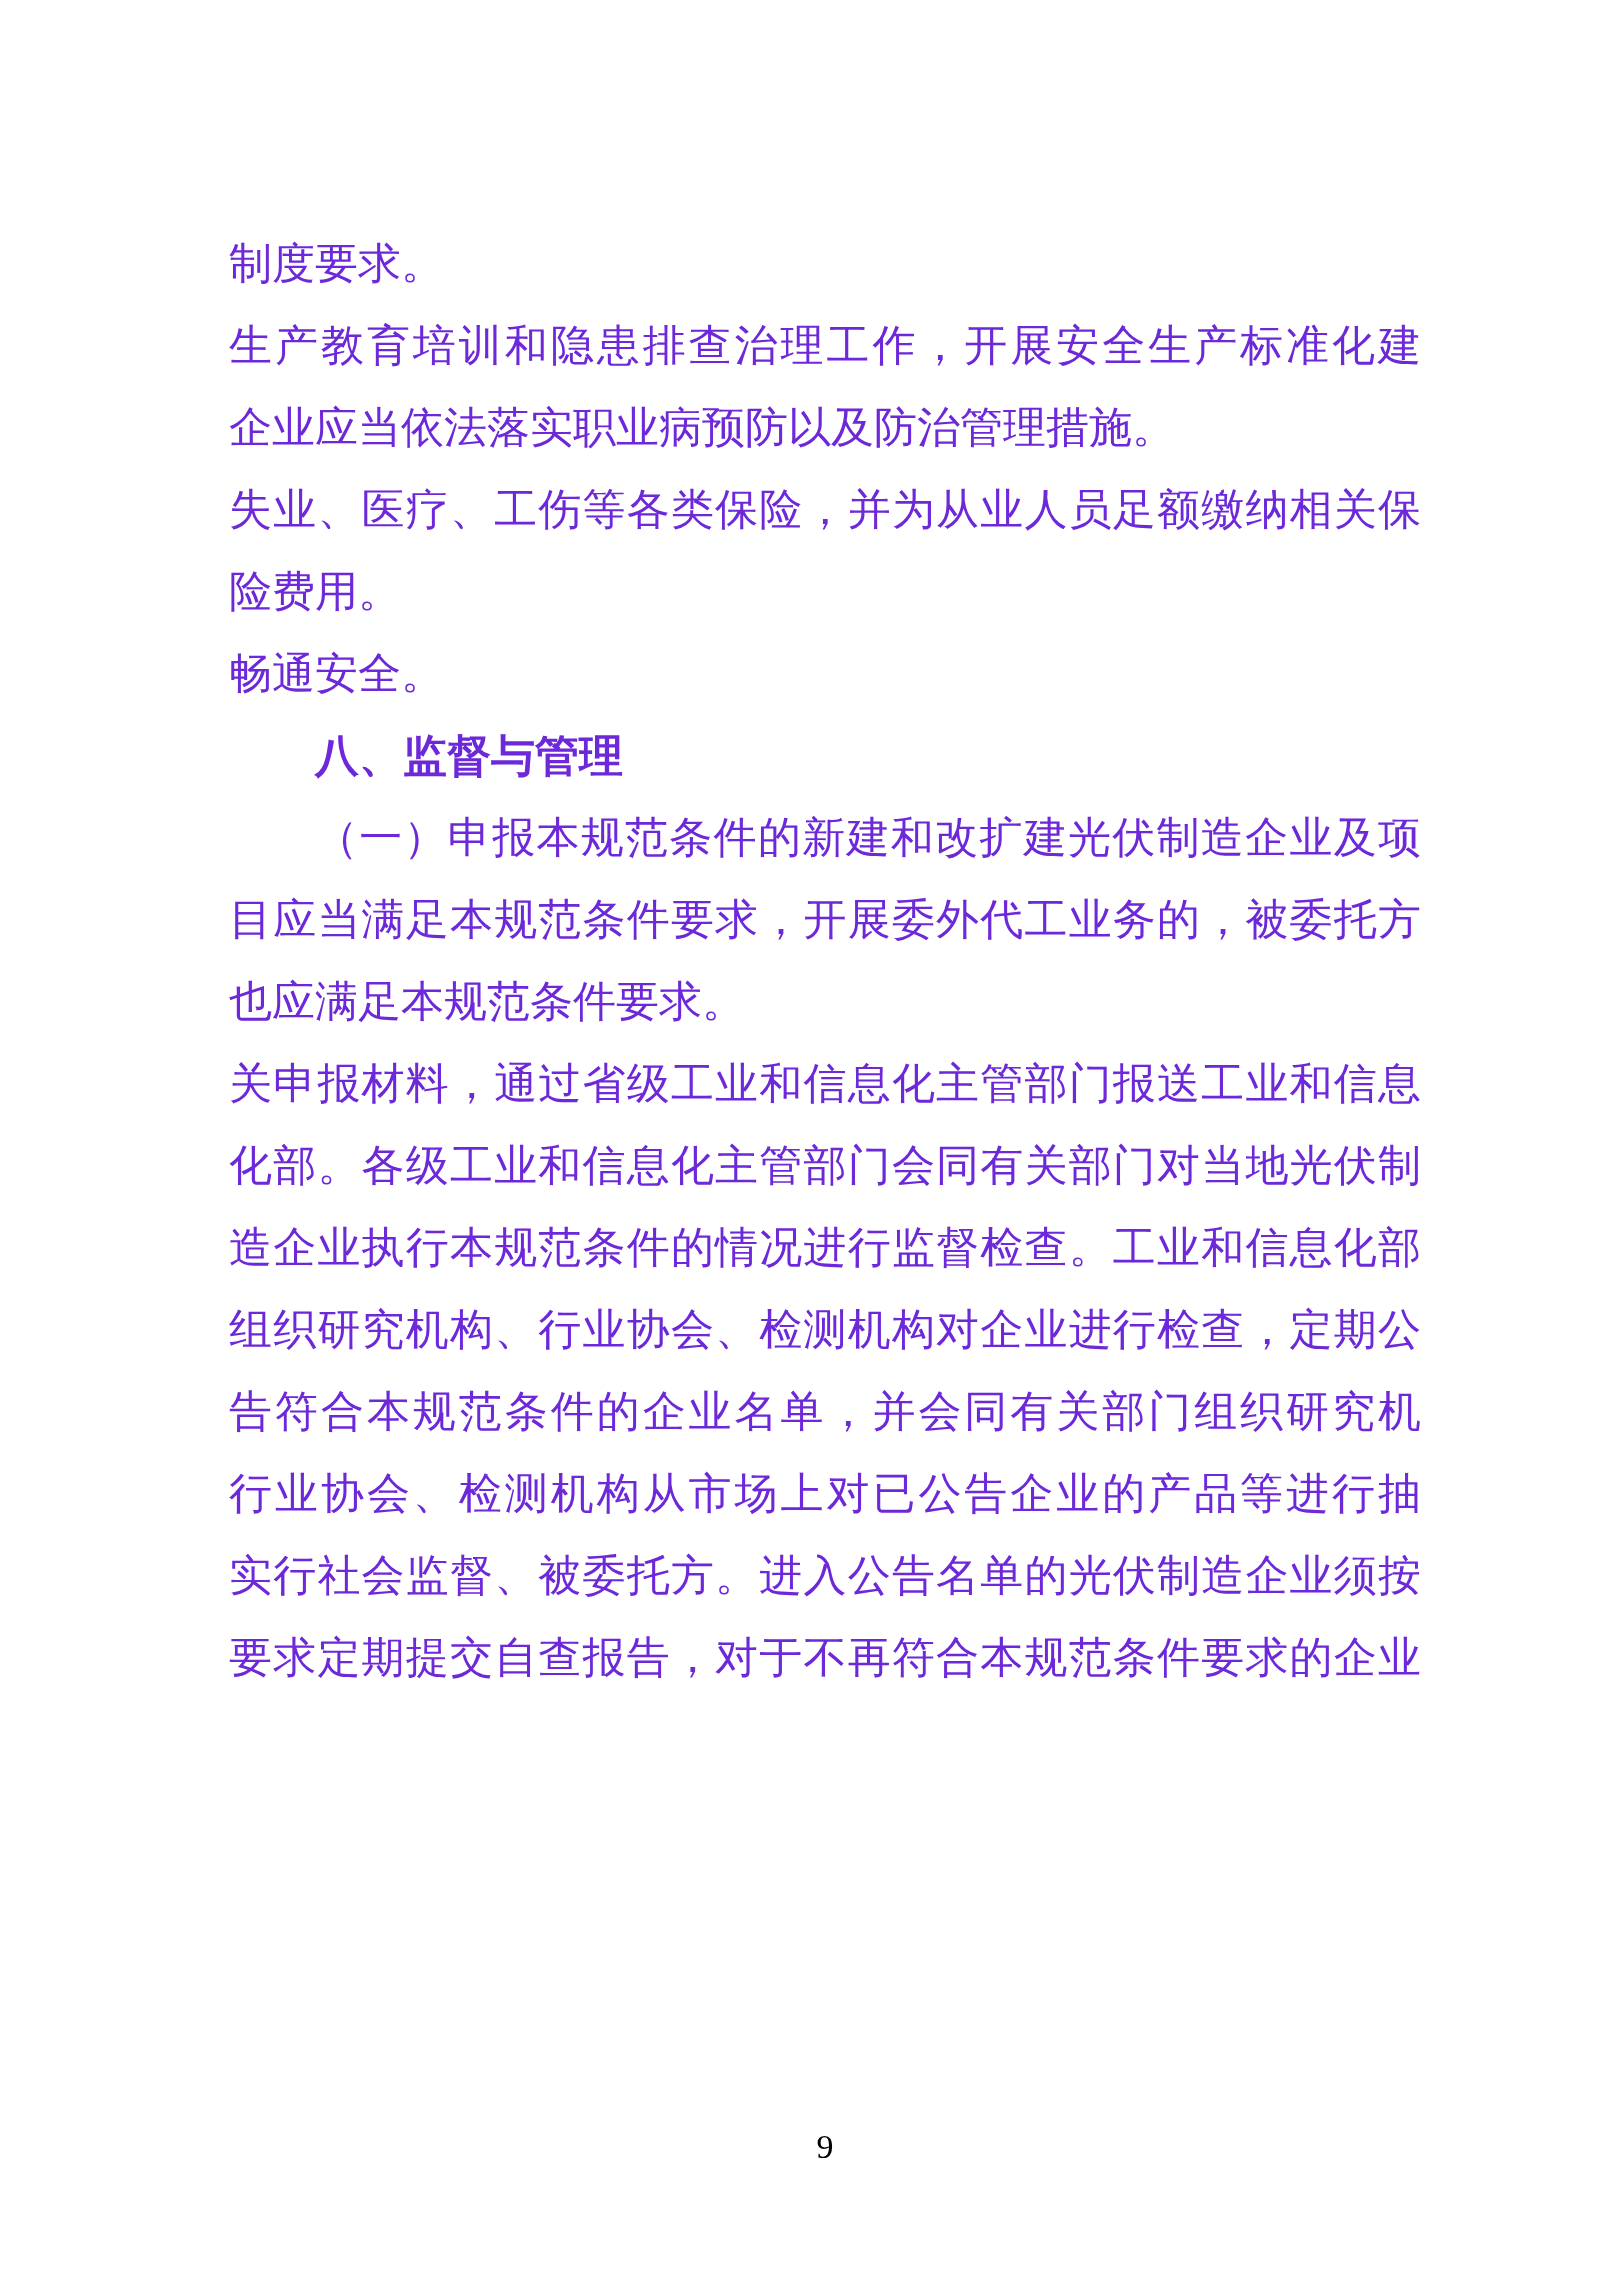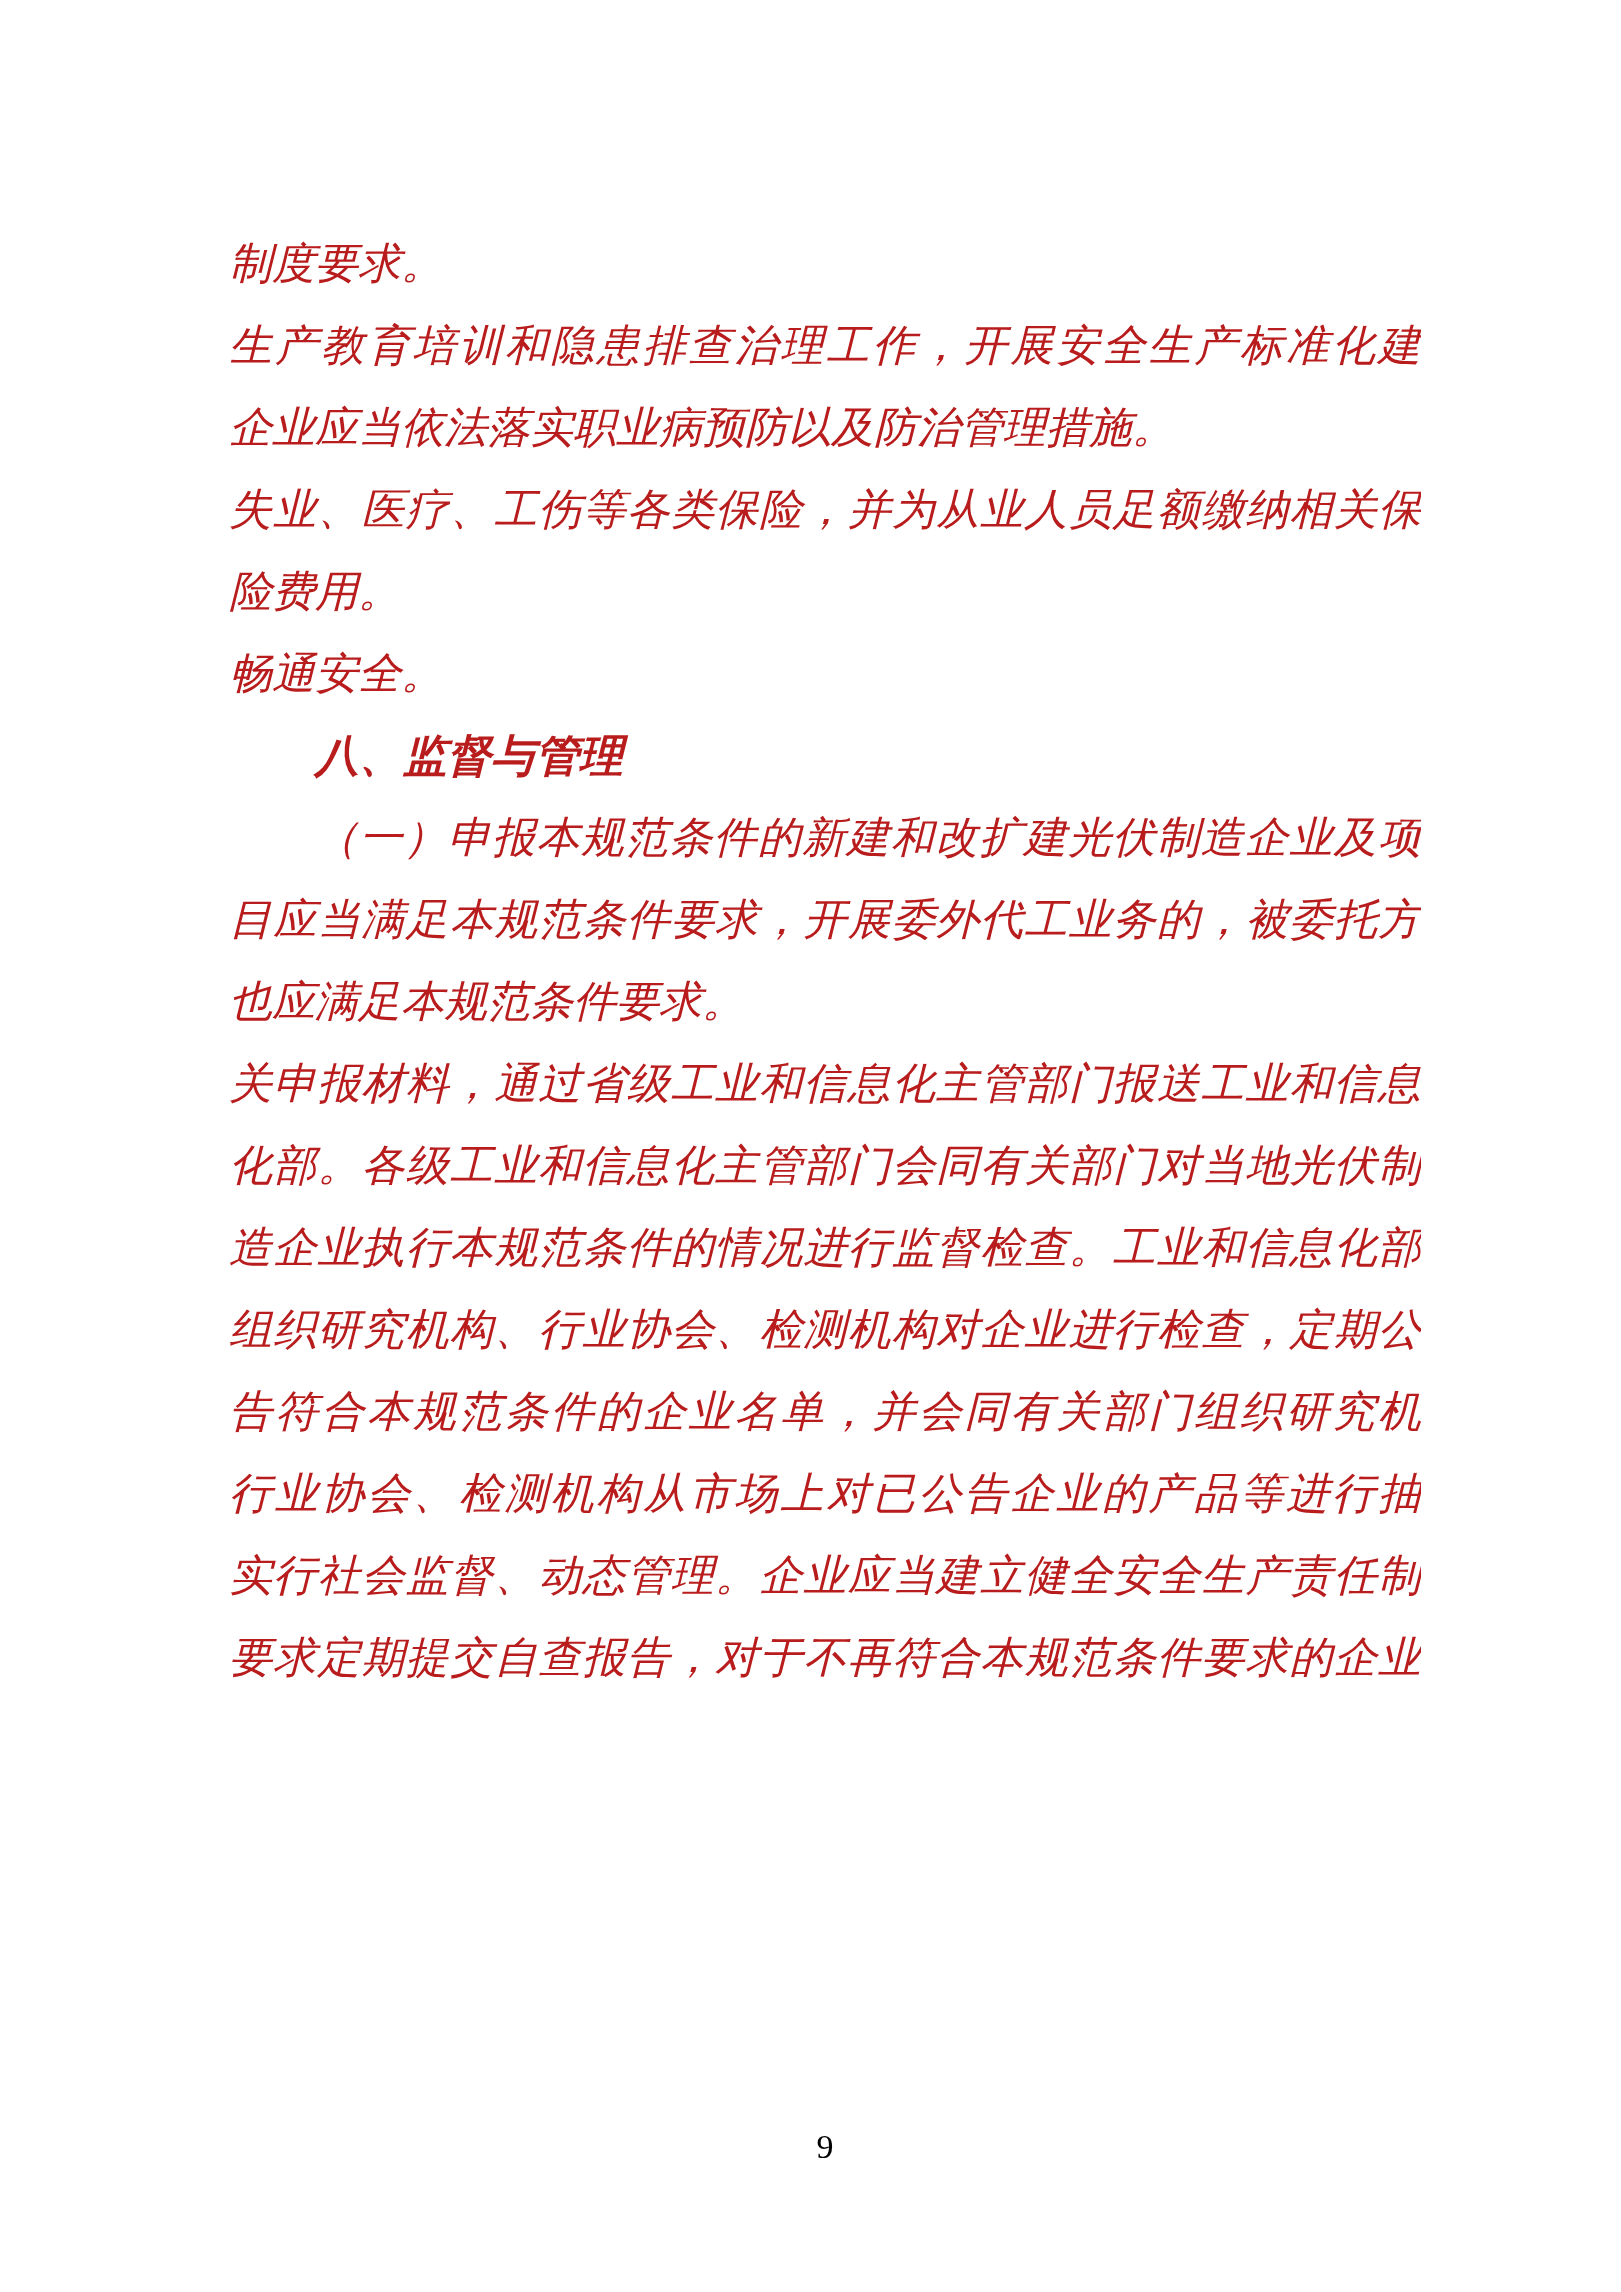--- a/index.html
+++ b/index.html
@@ -18,25 +18,24 @@
     position: absolute;
     left: 229px;
     top: 223px;
     width: 1192px;
   }
   .line {
     font-family: "Liberation Serif", "DejaVu Serif", serif;
     font-size: 43px;
     line-height: 82px;
     height: 82px;
-    color: #b91c1c;
+    color: #6d28d9;
     text-align: justify;
     text-align-last: justify;
     overflow: hidden;
-    font-style: italic;
   }
   .line.nj {
     text-align: left;
     text-align-last: left;
   }
   .line.ind {
     text-indent: 86px;
   }
   .line.heading {
     font-family: "Liberation Sans", "DejaVu Sans", sans-serif;
@@ -69,19 +68,19 @@
     <div class="line ind nj heading">八、监督与管理</div>
     <div class="line ind">（一）申报本规范条件的新建和改扩建光伏制造企业及项</div>
     <div class="line">目应当满足本规范条件要求，开展委外代工业务的，被委托方</div>
     <div class="line nj">也应满足本规范条件要求。</div>
     <div class="line">关申报材料，通过省级工业和信息化主管部门报送工业和信息</div>
     <div class="line">化部。各级工业和信息化主管部门会同有关部门对当地光伏制</div>
     <div class="line">造企业执行本规范条件的情况进行监督检查。工业和信息化部</div>
     <div class="line">组织研究机构、行业协会、检测机构对企业进行检查，定期公</div>
     <div class="line">告符合本规范条件的企业名单，并会同有关部门组织研究机构、</div>
     <div class="line">行业协会、检测机构从市场上对已公告企业的产品等进行抽查，</div>
-    <div class="line">实行社会监督、动态管理。企业应当建立健全安全生产责任制</div>
+    <div class="line">实行社会监督、被委托方。进入公告名单的光伏制造企业须按</div>
     <div class="line">要求定期提交自查报告，对于不再符合本规范条件要求的企业</div>
   </div>
 
   <div class="page-number">9</div>
 </div>
 
 
 </body></html>

